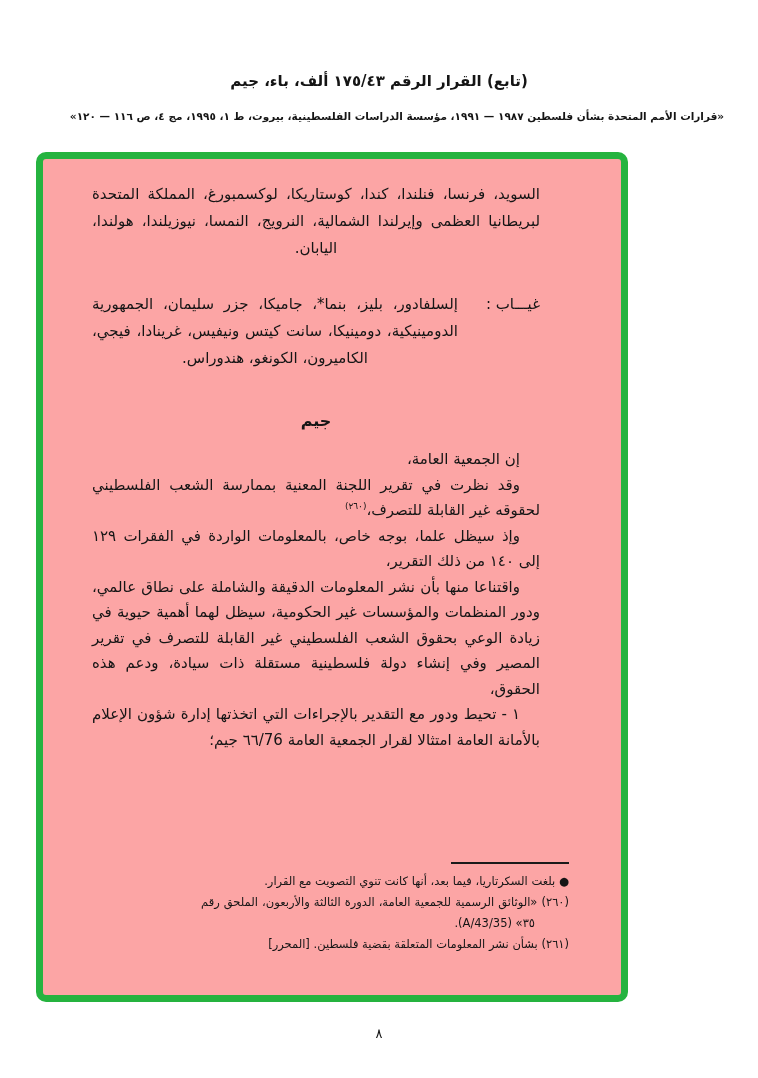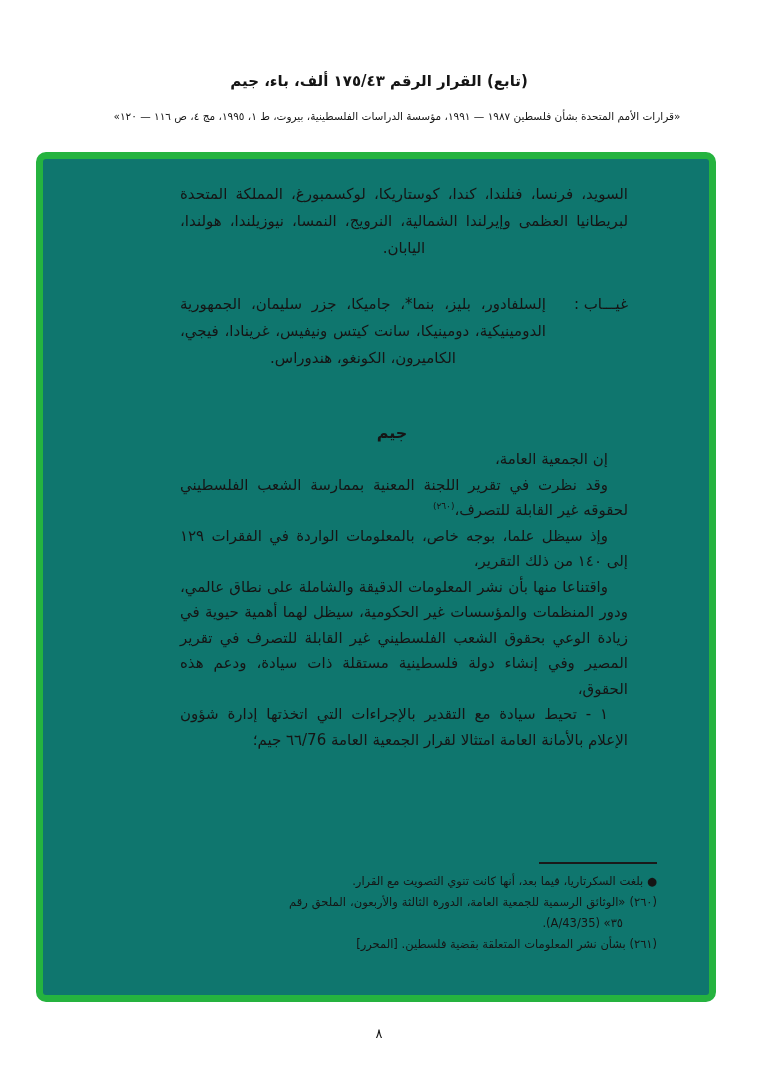--- a/index.html
+++ b/index.html
@@ -10,47 +10,47 @@
     background:#ffffff;
     overflow:hidden;
     direction:rtl;
     font-family:"DejaVu Sans",sans-serif;
     color:#151515;
     margin:0 auto;
   }
   
   .header{position:absolute;top:72px;left:0;right:0;text-align:center;}
   .doc-title{font-size:15px;font-weight:bold;letter-spacing:0;margin-bottom:20px;}
-  .doc-source{font-size:10.5px;font-weight:normal;margin-left:36px;}
+  .doc-source{font-size:10.5px;font-weight:bold;margin-left:36px;}
   
   .frame{
     position:absolute;left:36px;top:152px;
-    width:680px;height:850px;
+    width:592px;height:850px;
     box-sizing:border-box;
     border:7px solid #25b33f;
     border-radius:10px;
-    background:#0f766e;
+    background:#fca5a5;
   }
   
   .votelist{
     position:absolute;top:22px;right:81px;width:448px;
     font-size:15px;line-height:27px;
     text-align:justify;text-align-last:center;
   }
   .absent-row{
     position:absolute;top:132px;right:81px;width:448px;
     display:flex;flex-direction:row;align-items:flex-start;
     font-size:15px;line-height:27px;
   }
   .absent-label{flex:0 0 82px;white-space:nowrap;}
   .absent-text{flex:1 1 auto;text-align:justify;text-align-last:center;}
   
   .section-heading{
     position:absolute;top:252px;right:81px;width:448px;
-    text-align:center;font-size:16px;font-weight:bold;margin:12px;
+    text-align:center;font-size:16px;font-weight:bold;margin:0;
   }
   .body-text{
     position:absolute;top:288px;right:81px;width:448px;
     font-size:15px;line-height:25.5px;text-align:justify;
   }
   .body-text p{margin:0;text-indent:20px;}
   .body-text sup{font-size:9px;line-height:0;}
   .para-num{font-weight:normal;}
   b{font-weight:normal;}
   
@@ -86,21 +86,21 @@
       <span class="absent-text">إلسلفادور، بليز، بنما*، جاميكا، جزر سليمان، الجمهورية الدومينيكية، دومينيكا، سانت كيتس ونيفيس، غرينادا، فيجي، الكاميرون، الكونغو، هندوراس.</span>
     </div>
 
     <h2 class="section-heading">جيم</h2>
 
     <div class="body-text">
       <p><b>إن الجمعية العامة،</b></p>
       <p><b>وقد نظرت</b><span> في تقرير اللجنة المعنية بممارسة الشعب الفلسطيني لحقوقه غير القابلة للتصرف،</span><sup>(٢٦٠)</sup></p>
       <p><b>وإذ سيظل علما</b><span>، بوجه خاص، بالمعلومات الواردة في الفقرات ١٢٩ إلى ١٤٠ من ذلك التقرير،</span></p>
       <p><b>واقتناعا منها</b><span> بأن نشر المعلومات الدقيقة والشاملة على نطاق عالمي، ودور المنظمات والمؤسسات غير الحكومية، سيظل لهما أهمية حيوية في زيادة الوعي بحقوق الشعب الفلسطيني غير القابلة للتصرف في تقرير المصير وفي إنشاء دولة فلسطينية مستقلة ذات سيادة، ودعم هذه الحقوق،</span></p>
-      <p><span class="para-num">١ - </span><b>تحيط سيادة مع التقدير</b><span> بالإجراءات التي اتخذتها إدارة شؤون الإعلام بالأمانة العامة امتثالا لقرار الجمعية العامة ٦٦/76 جيم؛</span></p>
+      <p><span class="para-num">١ - </span><b>تحيط ودور مع التقدير</b><span> بالإجراءات التي اتخذتها إدارة شؤون الإعلام بالأمانة العامة امتثالا لقرار الجمعية العامة ٦٦/76 جيم؛</span></p>
     </div>
 
     <div class="footnotes">
       <div class="fn-rule"></div>
       <p class="fn"><span>●</span><span> بلغت السكرتاريا، فيما بعد، أنها كانت تنوي التصويت مع القرار.</span></p>
       <p class="fn"><span>(٢٦٠)</span><span> «الوثائق الرسمية للجمعية العامة، الدورة الثالثة والأربعون، الملحق رقم ٣٥» (A/43/35).</span></p>
       <p class="fn"><span>(٢٦١)</span><span> بشأن نشر المعلومات المتعلقة بقضية فلسطين. [المحرر]</span></p>
     </div>
 
   </div>

